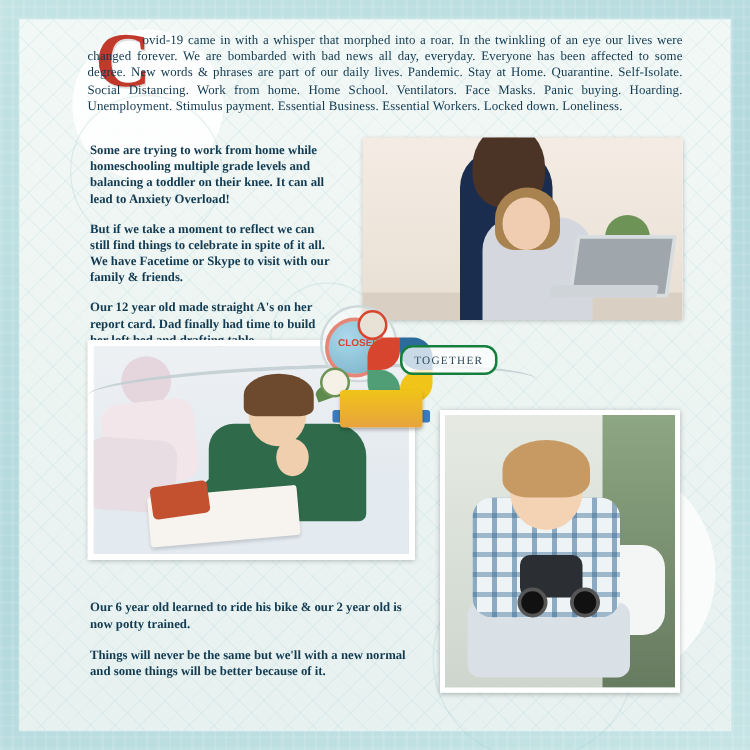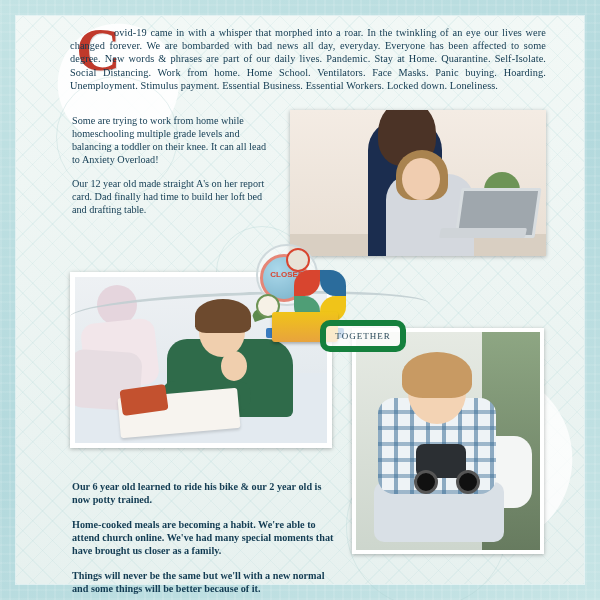--- a/index.html
+++ b/index.html
@@ -87,21 +87,21 @@
     font-weight: 700;
     text-shadow: 1px 1px 0 rgba(0,0,0,0.12);
   }
   #intro .first-line-indent { display: inline-block; width: 44px; }
 
   .body-col {
     left: 72px;
     width: 196px;
     font-size: 10.2px;
     color: #123b52;
-    font-weight: 400;
+    font-weight: 700;
   }
   .body-col p { margin: 0 0 11px 0; }
 
   #col-left  { top: 114px; }
 
   .lower-text {
     left: 72px;
     width: 268px;
     font-size: 10.2px;
     color: #123b52;
@@ -209,23 +209,23 @@
   .cl-banner {
     position:absolute; left:10px; top:92px; width:92px; height:16px;
     background:#2b6c9c; border-radius:2px;
     color:#fff; font-family:"Liberation Sans", sans-serif; font-size:8px;
     letter-spacing:.6px; text-align:center; line-height:16px; font-weight:700;
   }
   .cl-pinwheel { position:absolute; left:44px; top:20px; width:54px; height:54px; }
   .pw { position:absolute; width:26px; height:26px; border-radius: 60% 0 60% 0; }
   .cl-tag {
     position:absolute; left:70px; top:26px; width:74px; height:20px;
-    background: rgba(255,255,255,0.75); border:6px solid #15803d; border-radius:10px;
+    background: rgba(255,255,255,0.75); border:2px solid #15803d; border-radius:10px;
     font-family:"Liberation Serif", serif; font-size:9px; color:#2b4a5b;
-    text-align:center; line-height:20px; letter-spacing:1px;margin-top:44px;
+    text-align:center; line-height:20px; letter-spacing:1px;
   }
   .cl-circle-word {
     position:absolute; left:6px; top:-6px; width:58px; height:58px; border-radius:50%;
     border:2px solid #cfd9dc; color:#d8452f; font-size:8px; font-weight:700;
     font-family:"Liberation Sans", sans-serif; text-align:center; line-height:58px;
     background: rgba(255,255,255,0.35);
   }
   .cl-flower { position:absolute; width:20px; height:20px; border-radius:50%; }
   .cl-leaf { position:absolute; width:26px; height:12px; background:#5d8a4d; border-radius:50% 0 50% 0; }
 </style>
@@ -242,26 +242,26 @@
     <div class="damask" style="left:200px; top:210px; width:90px; height:90px;"></div>
   </div>
 
   <div id="dropcap">C</div>
   <div id="intro" class="text-block">
     <span class="first-line-indent"></span><span>ovid-19 came in with a whisper that morphed into a roar.  In the twinkling of an eye our lives were changed forever.  We are bombarded with bad news all day, everyday.  Everyone has been affected to some degree. New words &amp; phrases are part of our daily lives. Pandemic.  Stay at Home.  Quarantine.  Self-Isolate.  Social Distancing.  Work from home.  Home School.  Ventilators.  Face Masks.  Panic buying.  Hoarding. Unemployment.  Stimulus payment.  Essential Business.  Essential Workers.  Locked down.  Loneliness.</span>
   </div>
 
   <div id="col-left" class="text-block body-col">
     <p>Some are trying to work from home while homeschooling multiple grade levels and balancing a toddler on their knee. It can all lead to Anxiety Overload!</p>
+    <p>But if we take a moment to reflect we can still find things to celebrate in spite of it all. We have Facetime or Skype to visit with our family &amp; friends.</p>
     <p>Our 12 year old made straight A's on her report card.  Dad finally had time to build her loft bed and drafting table.</p>
   </div>
 
   <div id="lower-block" class="text-block lower-text">
     <p>Our 6 year old learned to ride his bike &amp; our 2 year old is now potty trained.</p>
-    <p>Home-cooked meals are becoming a habit. We're able to attend church online. We've had many special moments that have brought us closer as a family.</p>
     <p>Things will never be the same but we'll with a new normal and some things will be better because of it.</p>
   </div>
 
   <div id="photo-mom" class="photo">
     <div class="ph-inner">
       <div class="mom-wall"></div>
       <div class="table-mom"></div>
       <div class="mom-hair2"></div>
       <div class="mom-body"></div>
       <div class="mom-head"></div>

